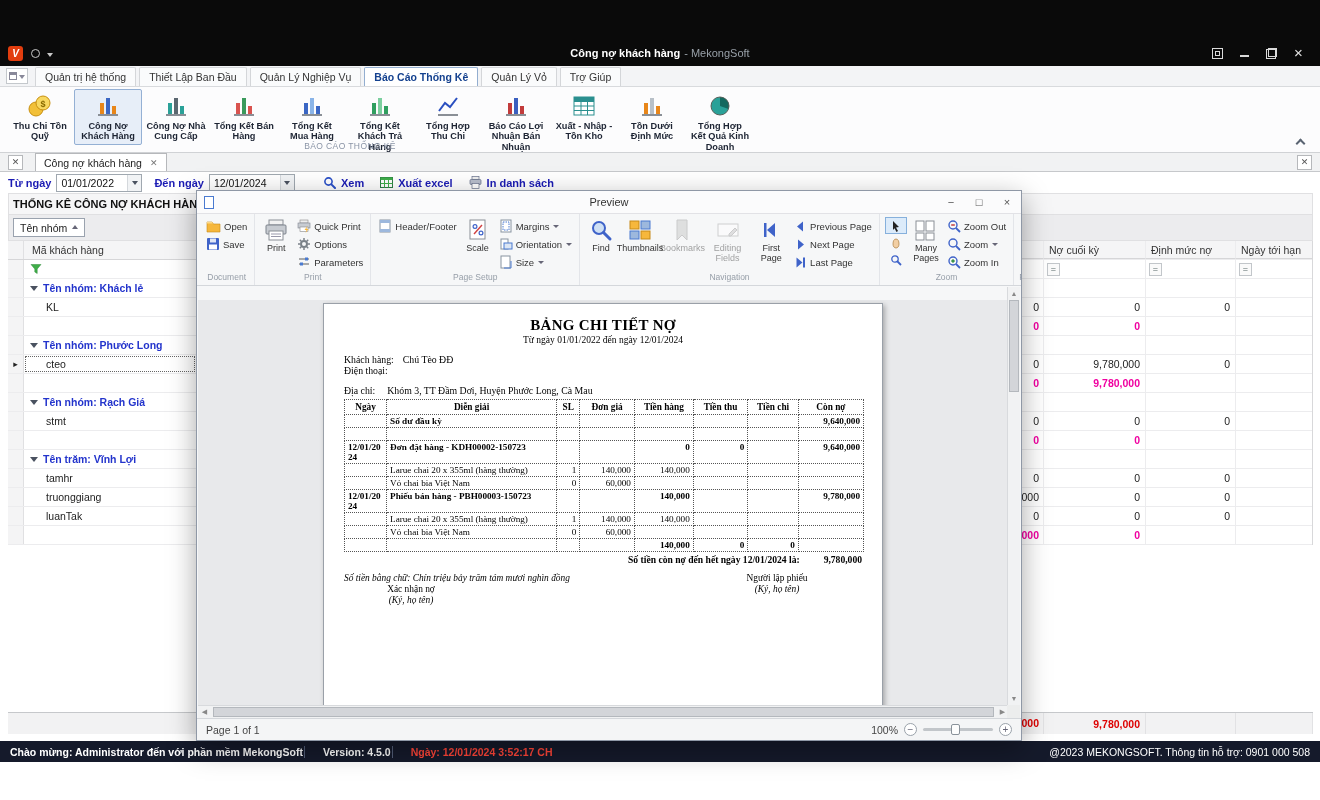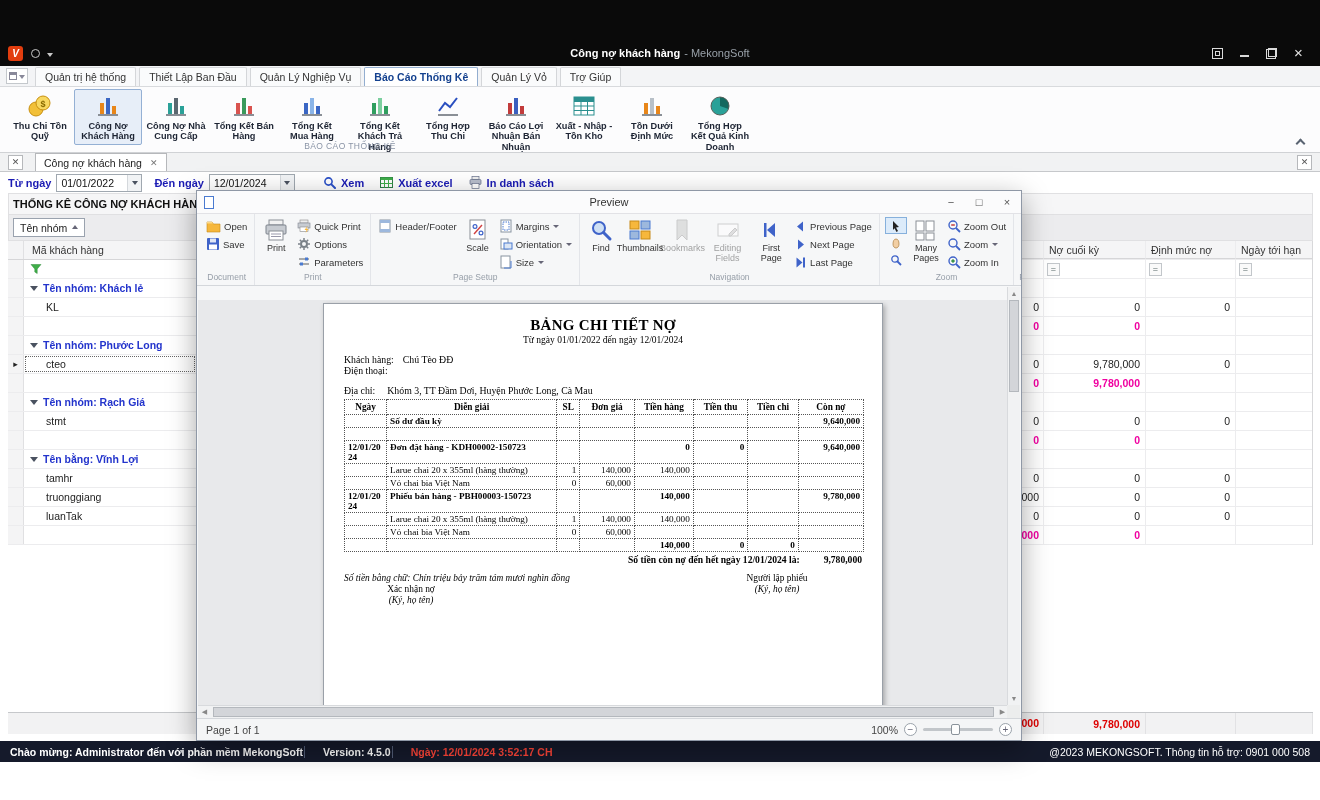--- a/index.html
+++ b/index.html
@@ -430,21 +430,21 @@
         <div class="cell">stmt</div>
       </div>
       <div class="grow subtotal">
         <div class="ind"></div>
         <div class="cell"></div>
       </div>
       <div class="grow group">
         <div class="ind"></div>
         <div class="cell">
           <span class="tri"></span>
-          <span>Tên bằng: Vĩnh Lợi</span>
+          <span>Tên trăm: Vĩnh Lợi</span>
         </div>
       </div>
       <div class="grow data">
         <div class="ind"></div>
         <div class="cell">tamhr</div>
       </div>
       <div class="grow data">
         <div class="ind"></div>
         <div class="cell">truonggiang</div>
       </div>

